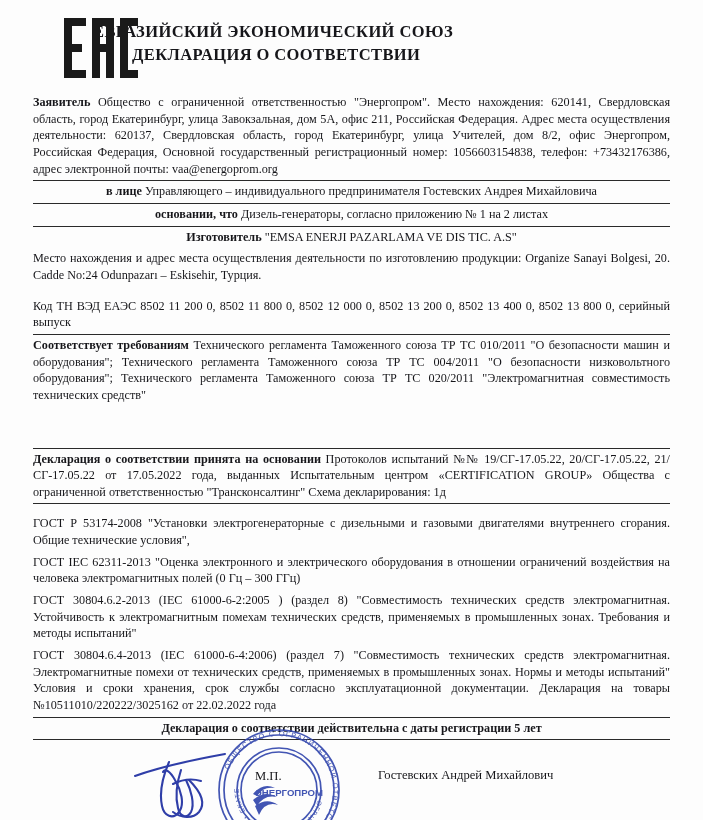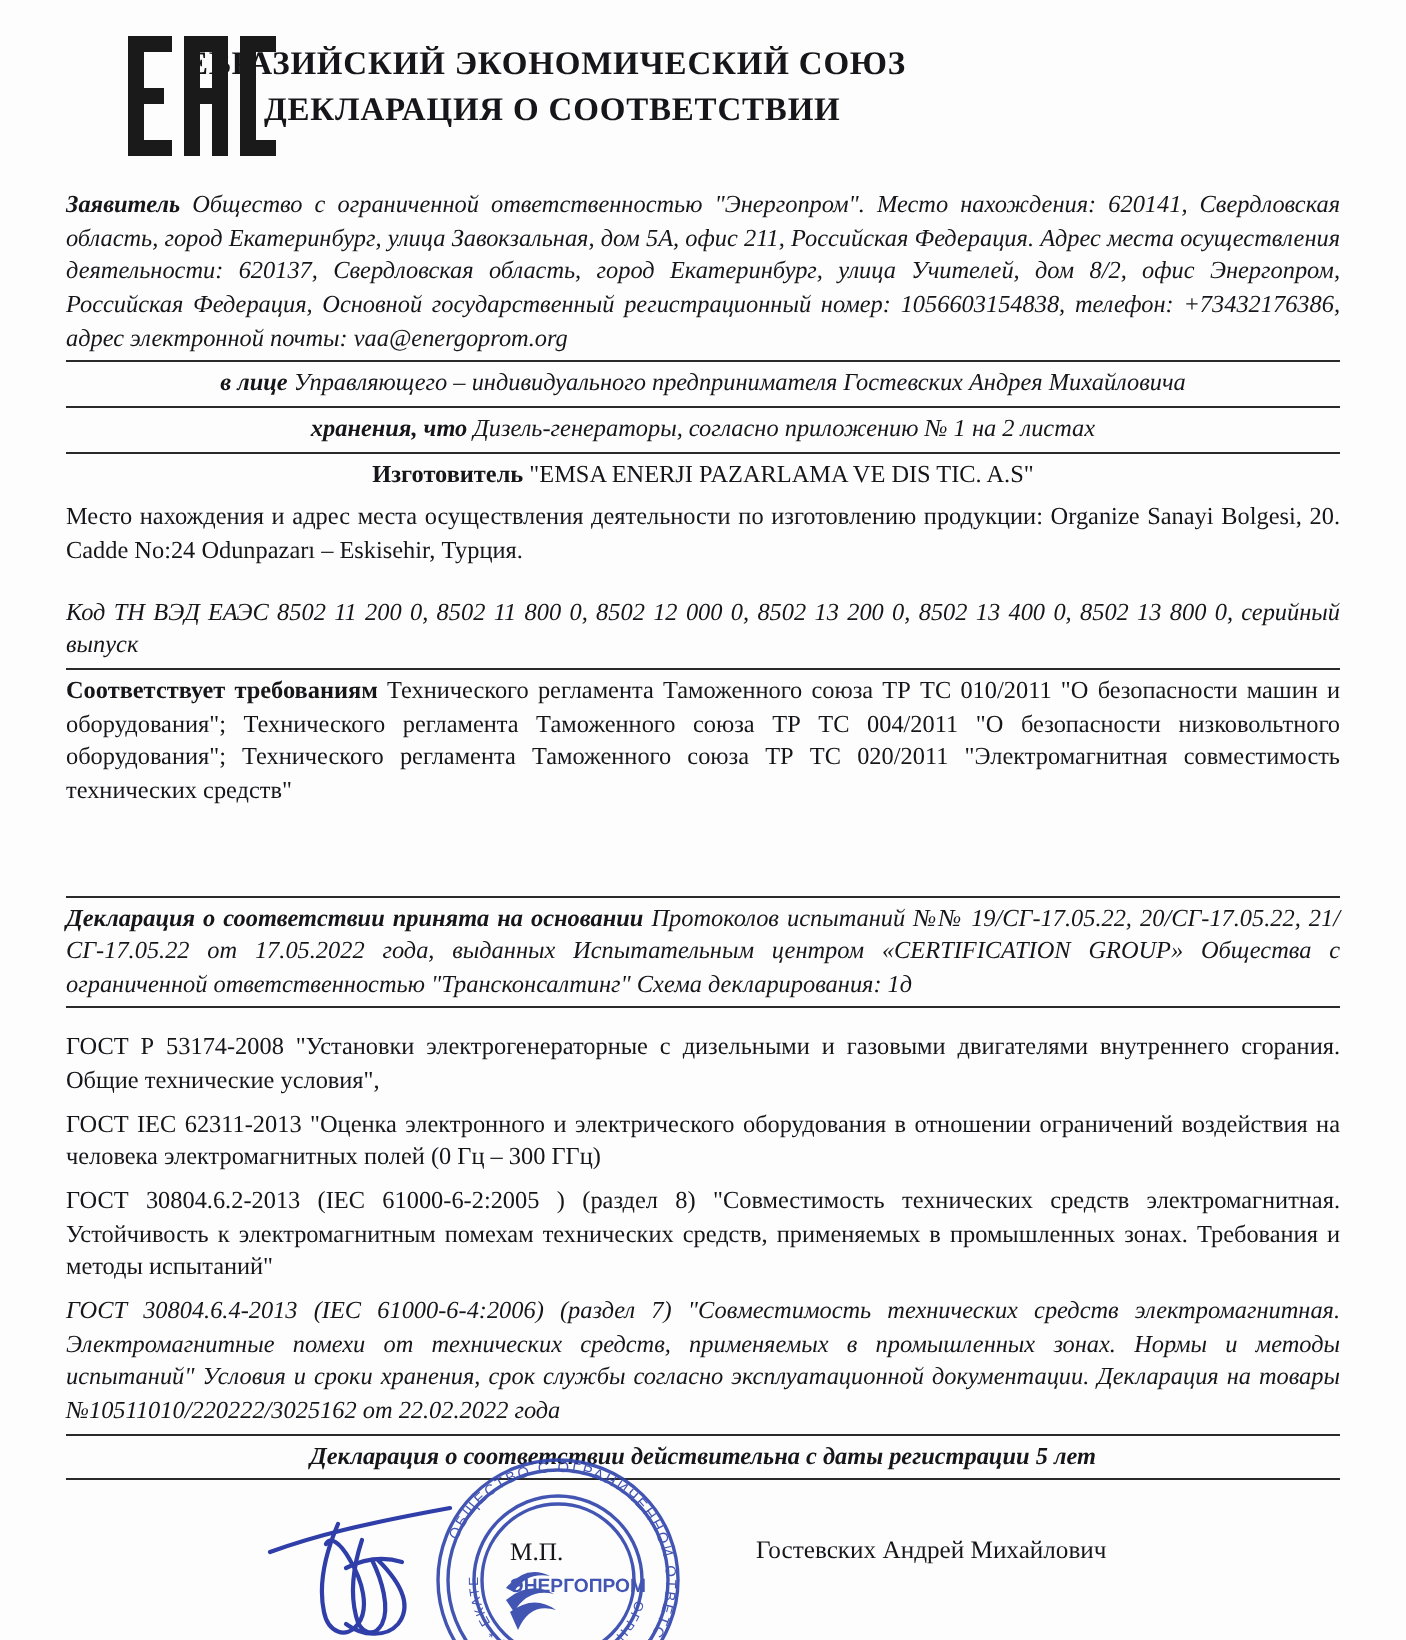--- a/index.html
+++ b/index.html
@@ -55,21 +55,21 @@
     font-size: 12.2px;
     line-height: 1.365;
     text-align: justify;
     text-justify: inter-word;
     margin: 0;
     padding: 2px 0 3px 0;
     hyphens: none;
   }
   .block.left { text-align: center; }
   .rule-top { border-top: 1.1px solid #2a2a2a; margin-top: 32px; }
-  .rule-bottom { border-bottom: 1.1px solid #2a2a2a; font-style: italic; }
+  .rule-bottom { border-bottom: 1.1px solid #2a2a2a; }
   b, .lead { font-weight: bold; }
 
   .spacer-sm { height: 9px; }
 
   
   .sig-area {
     position: relative;
     height: 78px;
     margin-top: 6px;
   }
@@ -134,21 +134,21 @@
       <span class="line2">ДЕКЛАРАЦИЯ О СООТВЕТСТВИИ</span>
     </div>
   </div>
 
   <div class="content">
 
     <p class="block rule-bottom"><b class="lead">Заявитель</b><span> Общество с ограниченной ответственностью "Энергопром". Место нахождения: 620141, Свердловская область, город Екатеринбург, улица Завокзальная, дом 5А, офис 211, Российская Федерация. Адрес места осуществления деятельности: 620137, Свердловская область, город Екатеринбург, улица Учителей, дом 8/2, офис Энергопром, Российская Федерация, Основной государственный регистрационный номер: 1056603154838, телефон: +73432176386, адрес электронной почты: vaa@energoprom.org</span></p>
 
     <p class="block left rule-bottom"><b class="lead">в лице</b><span> Управляющего – индивидуального предпринимателя Гостевских Андрея Михайловича</span></p>
 
-    <p class="block left rule-bottom"><b class="lead">хранения, что</b><span> Дизель-генераторы, согласно приложению № 1 на 2 листах</span></p>
+    <p class="block left rule-bottom"><b class="lead">основании, что</b><span> Дизель-генераторы, согласно приложению № 1 на 2 листах</span></p>
 
     <p class="block left"><b class="lead">Изготовитель</b><span> "EMSA ENERJI PAZARLAMA VE DIS TIC. A.S"</span></p>
     <p class="block">Место нахождения и адрес места осуществления деятельности по изготовлению продукции: Organize Sanayi Bolgesi, 20. Cadde No:24 Odunpazarı – Eskisehir, Турция.</p>
 
     <div class="spacer-sm"></div>
 
     <p class="block rule-bottom">Код ТН ВЭД ЕАЭС 8502 11 200 0, 8502 11 800 0, 8502 12 000 0, 8502 13 200 0, 8502 13 400 0, 8502 13 800 0, серийный выпуск</p>
 
     <p class="block"><b class="lead">Соответствует требованиям</b><span> Технического регламента Таможенного союза ТР ТС 010/2011 "О безопасности машин и оборудования"; Технического регламента Таможенного союза ТР ТС 004/2011 "О безопасности низковольтного оборудования"; Технического регламента Таможенного союза ТР ТС 020/2011 "Электромагнитная совместимость технических средств"</span></p>
 

